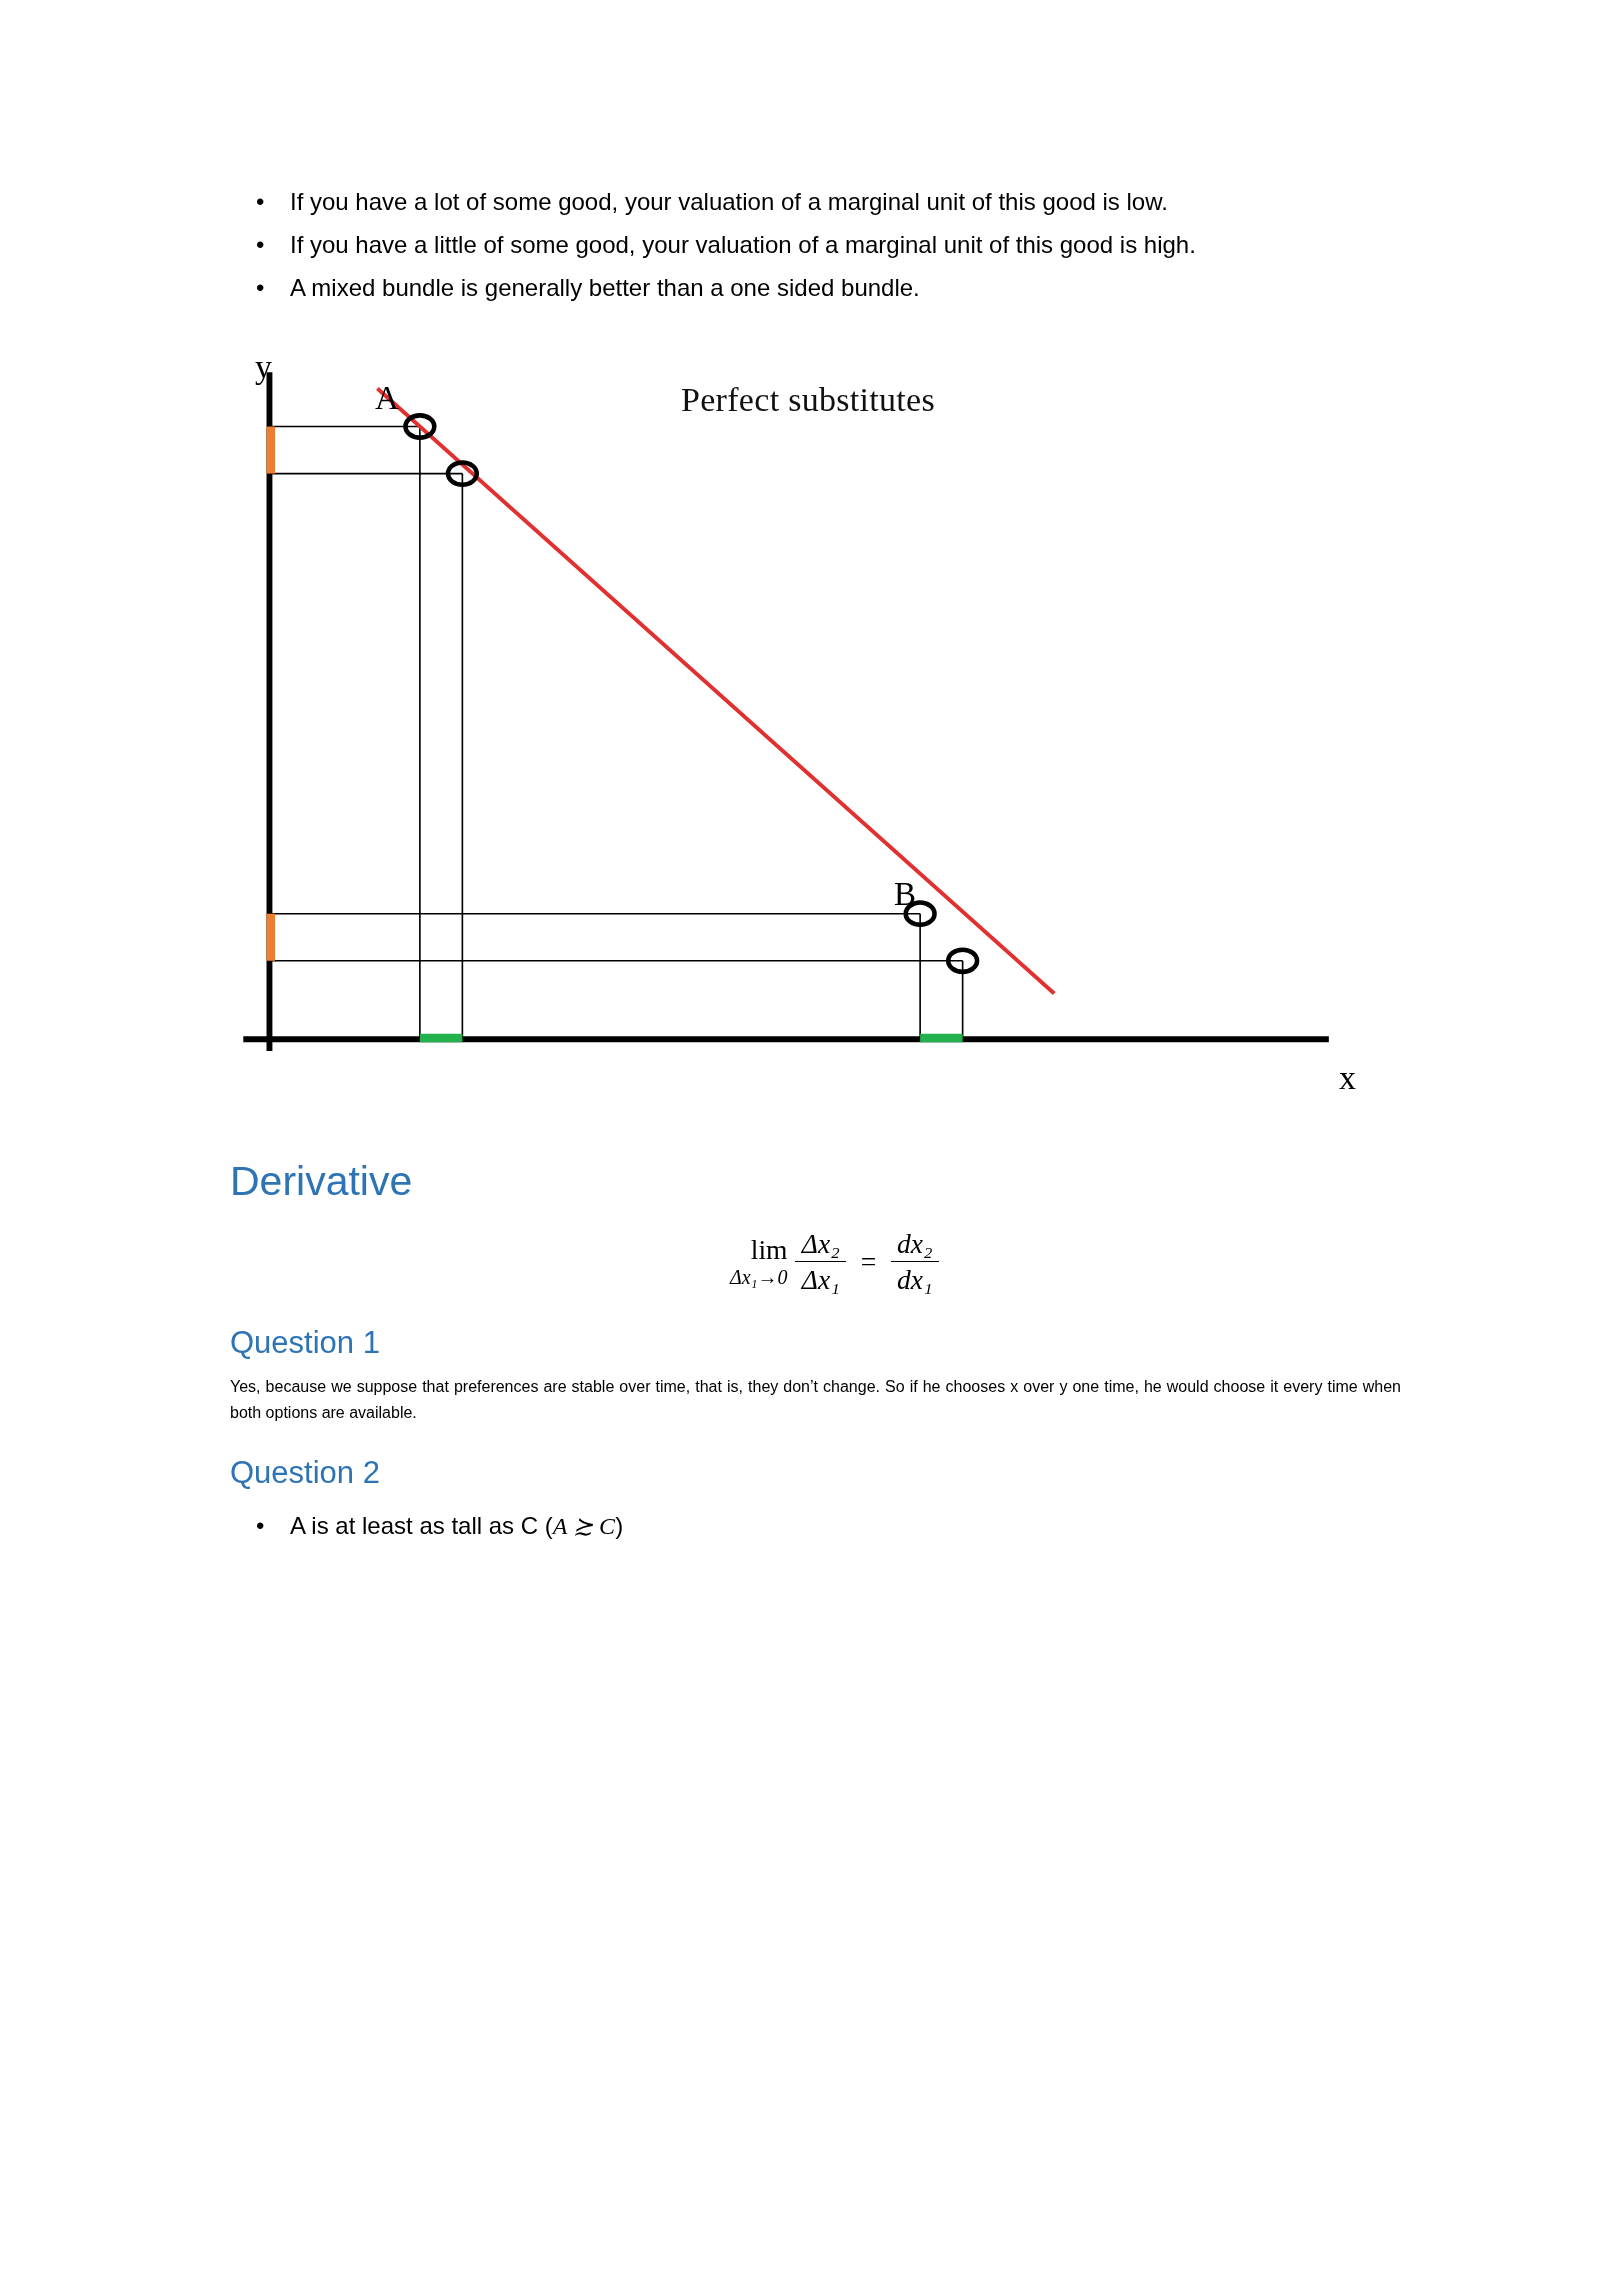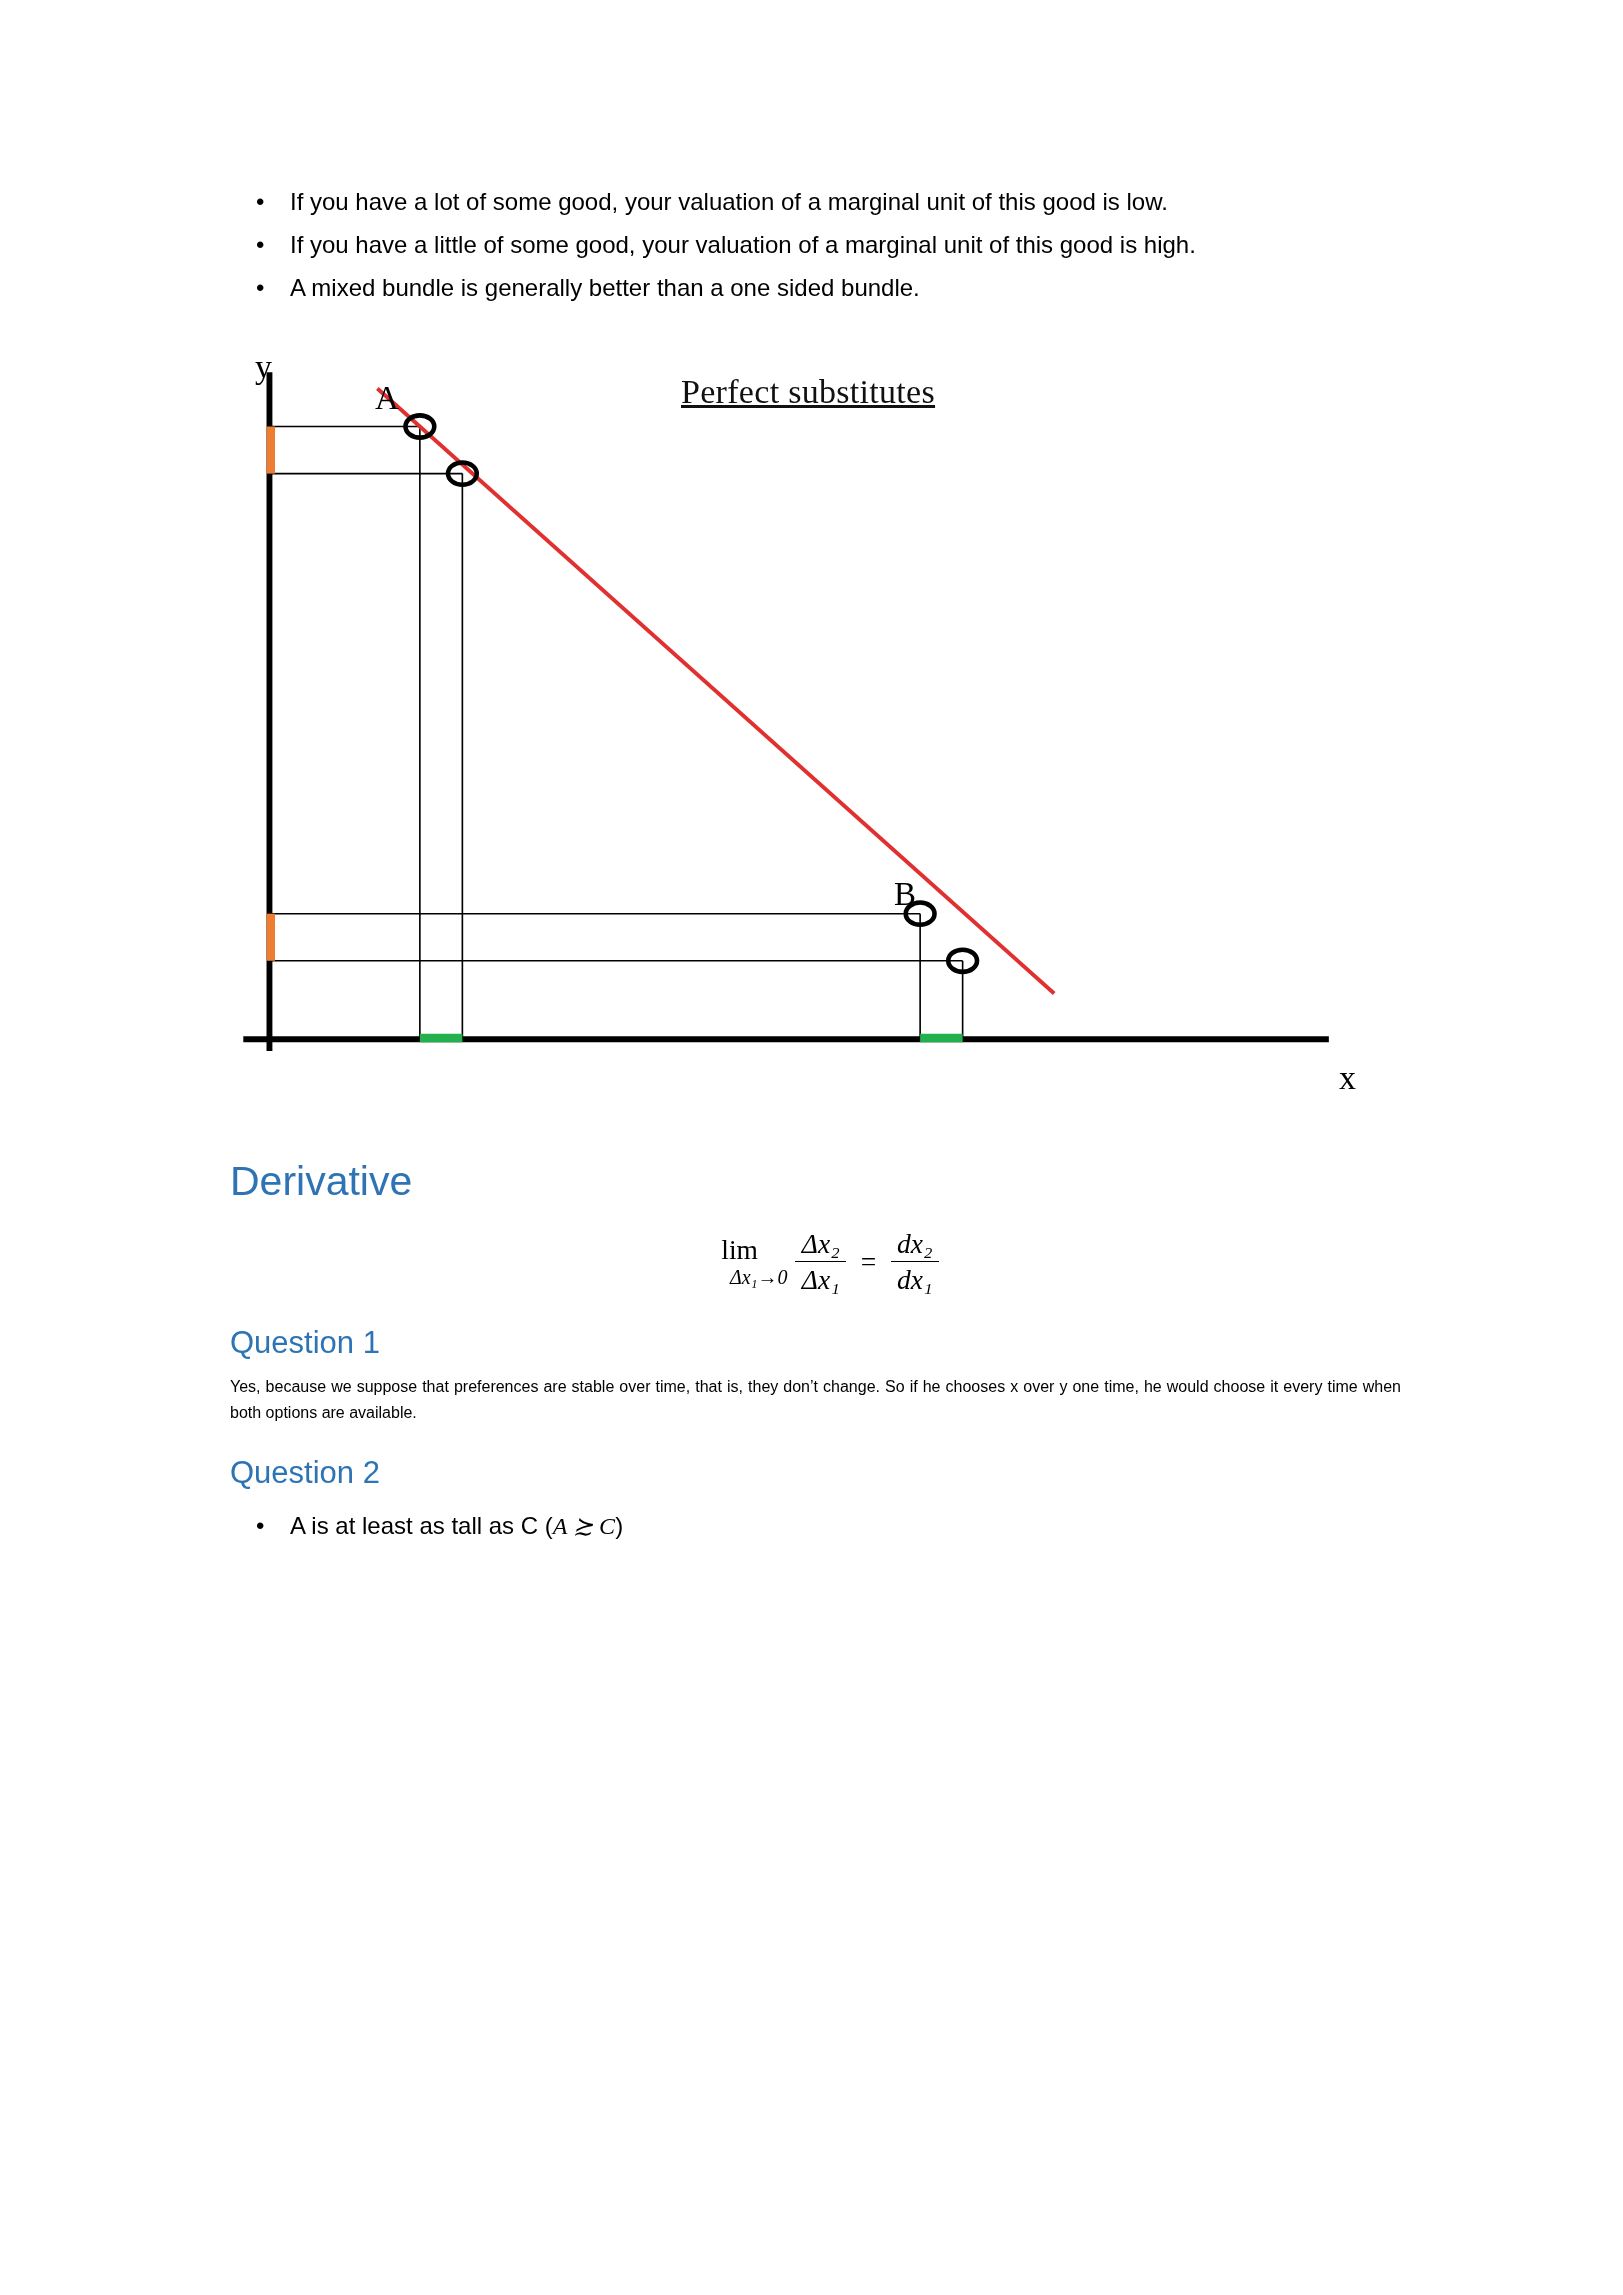--- a/index.html
+++ b/index.html
@@ -58,26 +58,25 @@
   .figure {
     position: relative;
     width: 1171px;
     height: 788px;
     margin-top: 26px;
   }
   .figure svg { display: block; }
   .fig-title {
     position: absolute;
     left: 451px;
-    top: 40px;
+    top: 48px;
     font-family: "Liberation Serif", serif;
     font-size: 34px;
     color: #111;
     letter-spacing: 0.3px;
-    text-decoration: underline;
   }
   .axis-label-y {
     position: absolute;
     left: 25px;
     top: 14.4px;
     font-family: "Liberation Serif", serif;
     font-size: 34px;
   }
   .axis-label-x {
     position: absolute;
@@ -134,21 +133,21 @@
   }
   .frac .den {
     display: block;
     padding: 1.3px 6.5px 0 6.5px;
     font-style: italic;
     font-size: 27.5px;
   }
   .limwrap {
     display: inline-block;
     vertical-align: middle;
-    text-align: center;
+    text-align: right;
     margin-right: 5.2px;
   }
   .limwrap .lim { display: block; font-size: 27.5px; }
   .limwrap .sub { display: block; font-size: 20px; font-style: italic; margin-left: 38px; }
   .eqsign {
     display: inline-block;
     vertical-align: middle;
     font-size: 27.5px;
     margin: 0 11.8px;
   }

